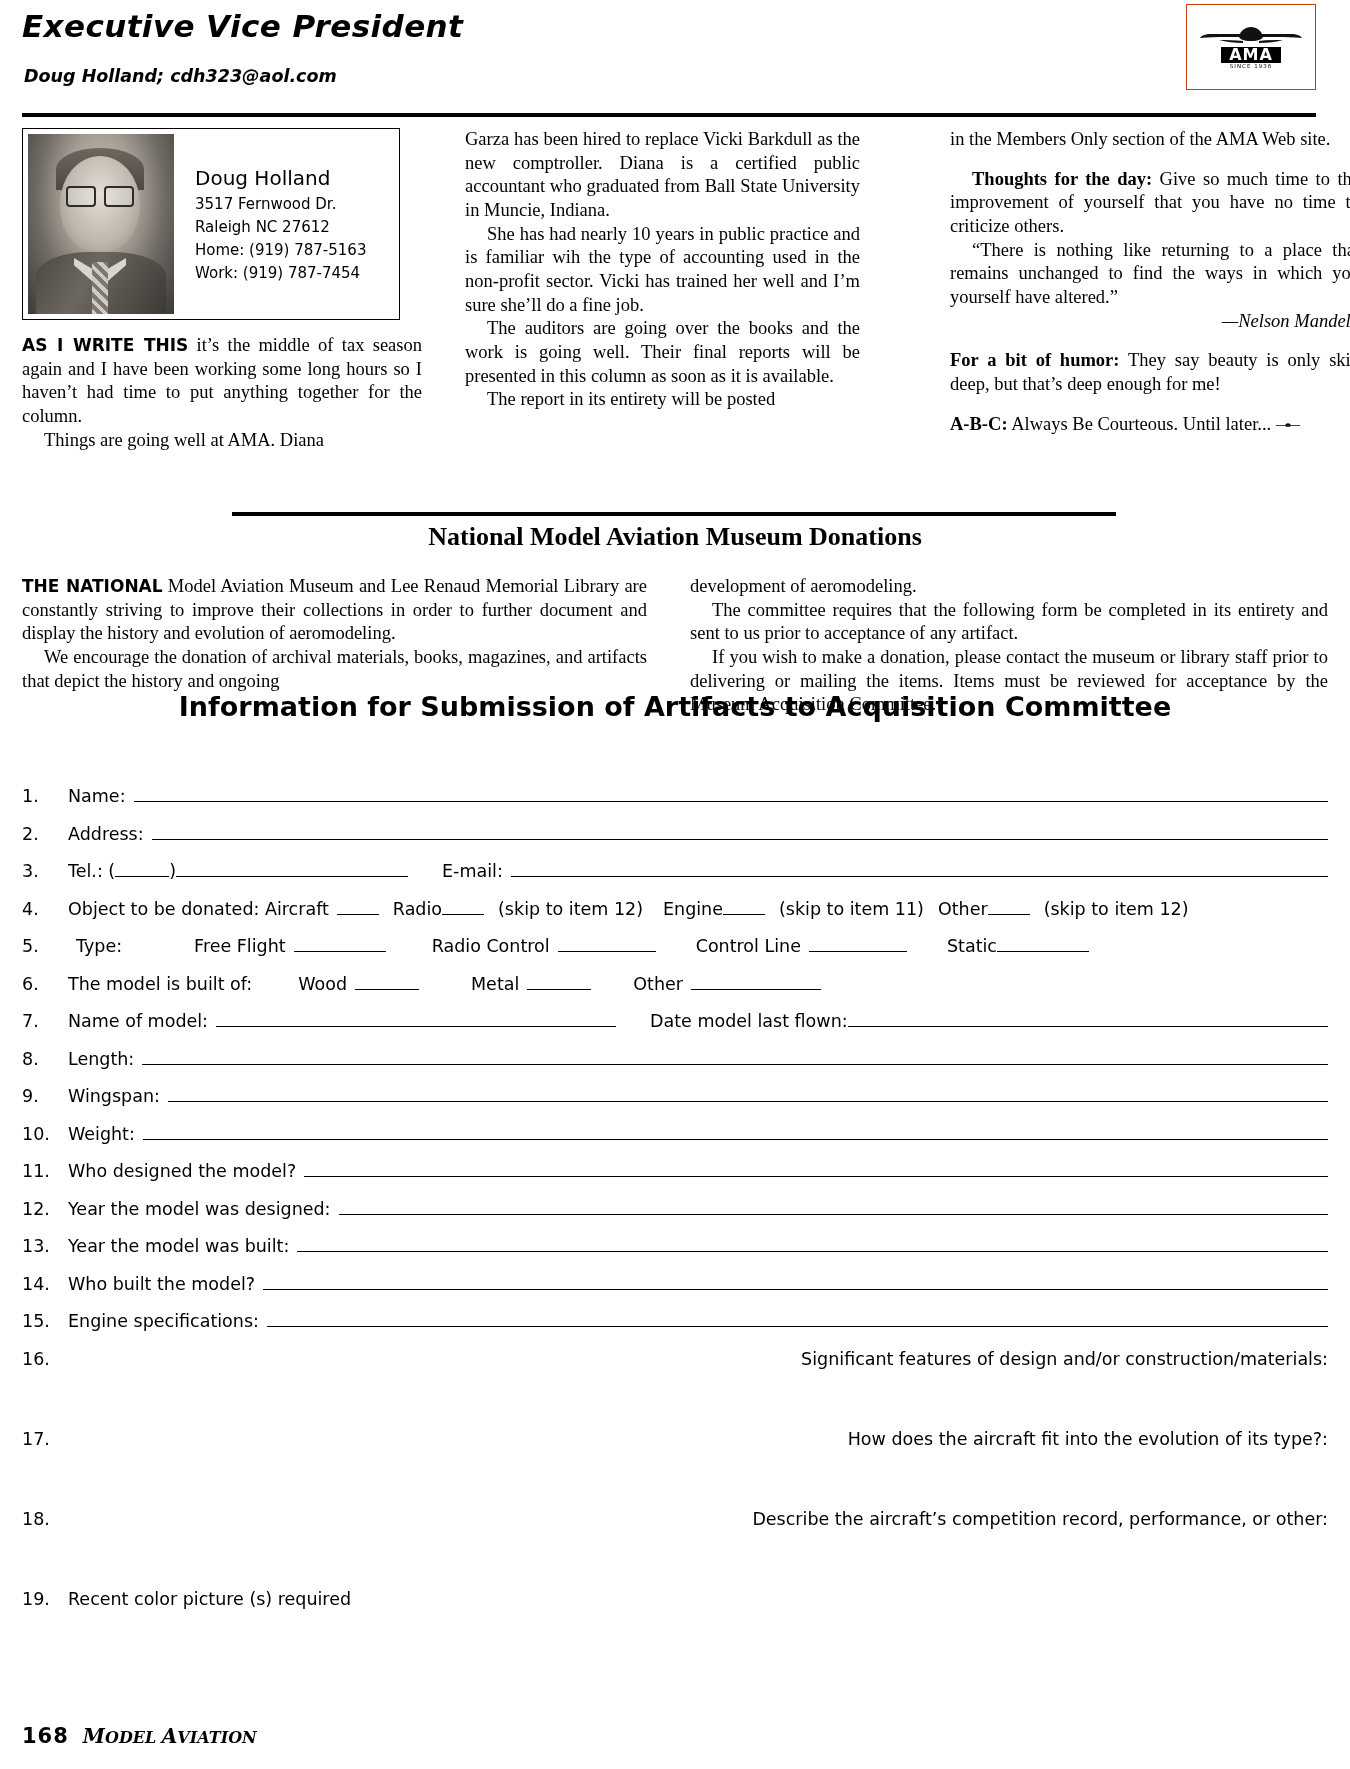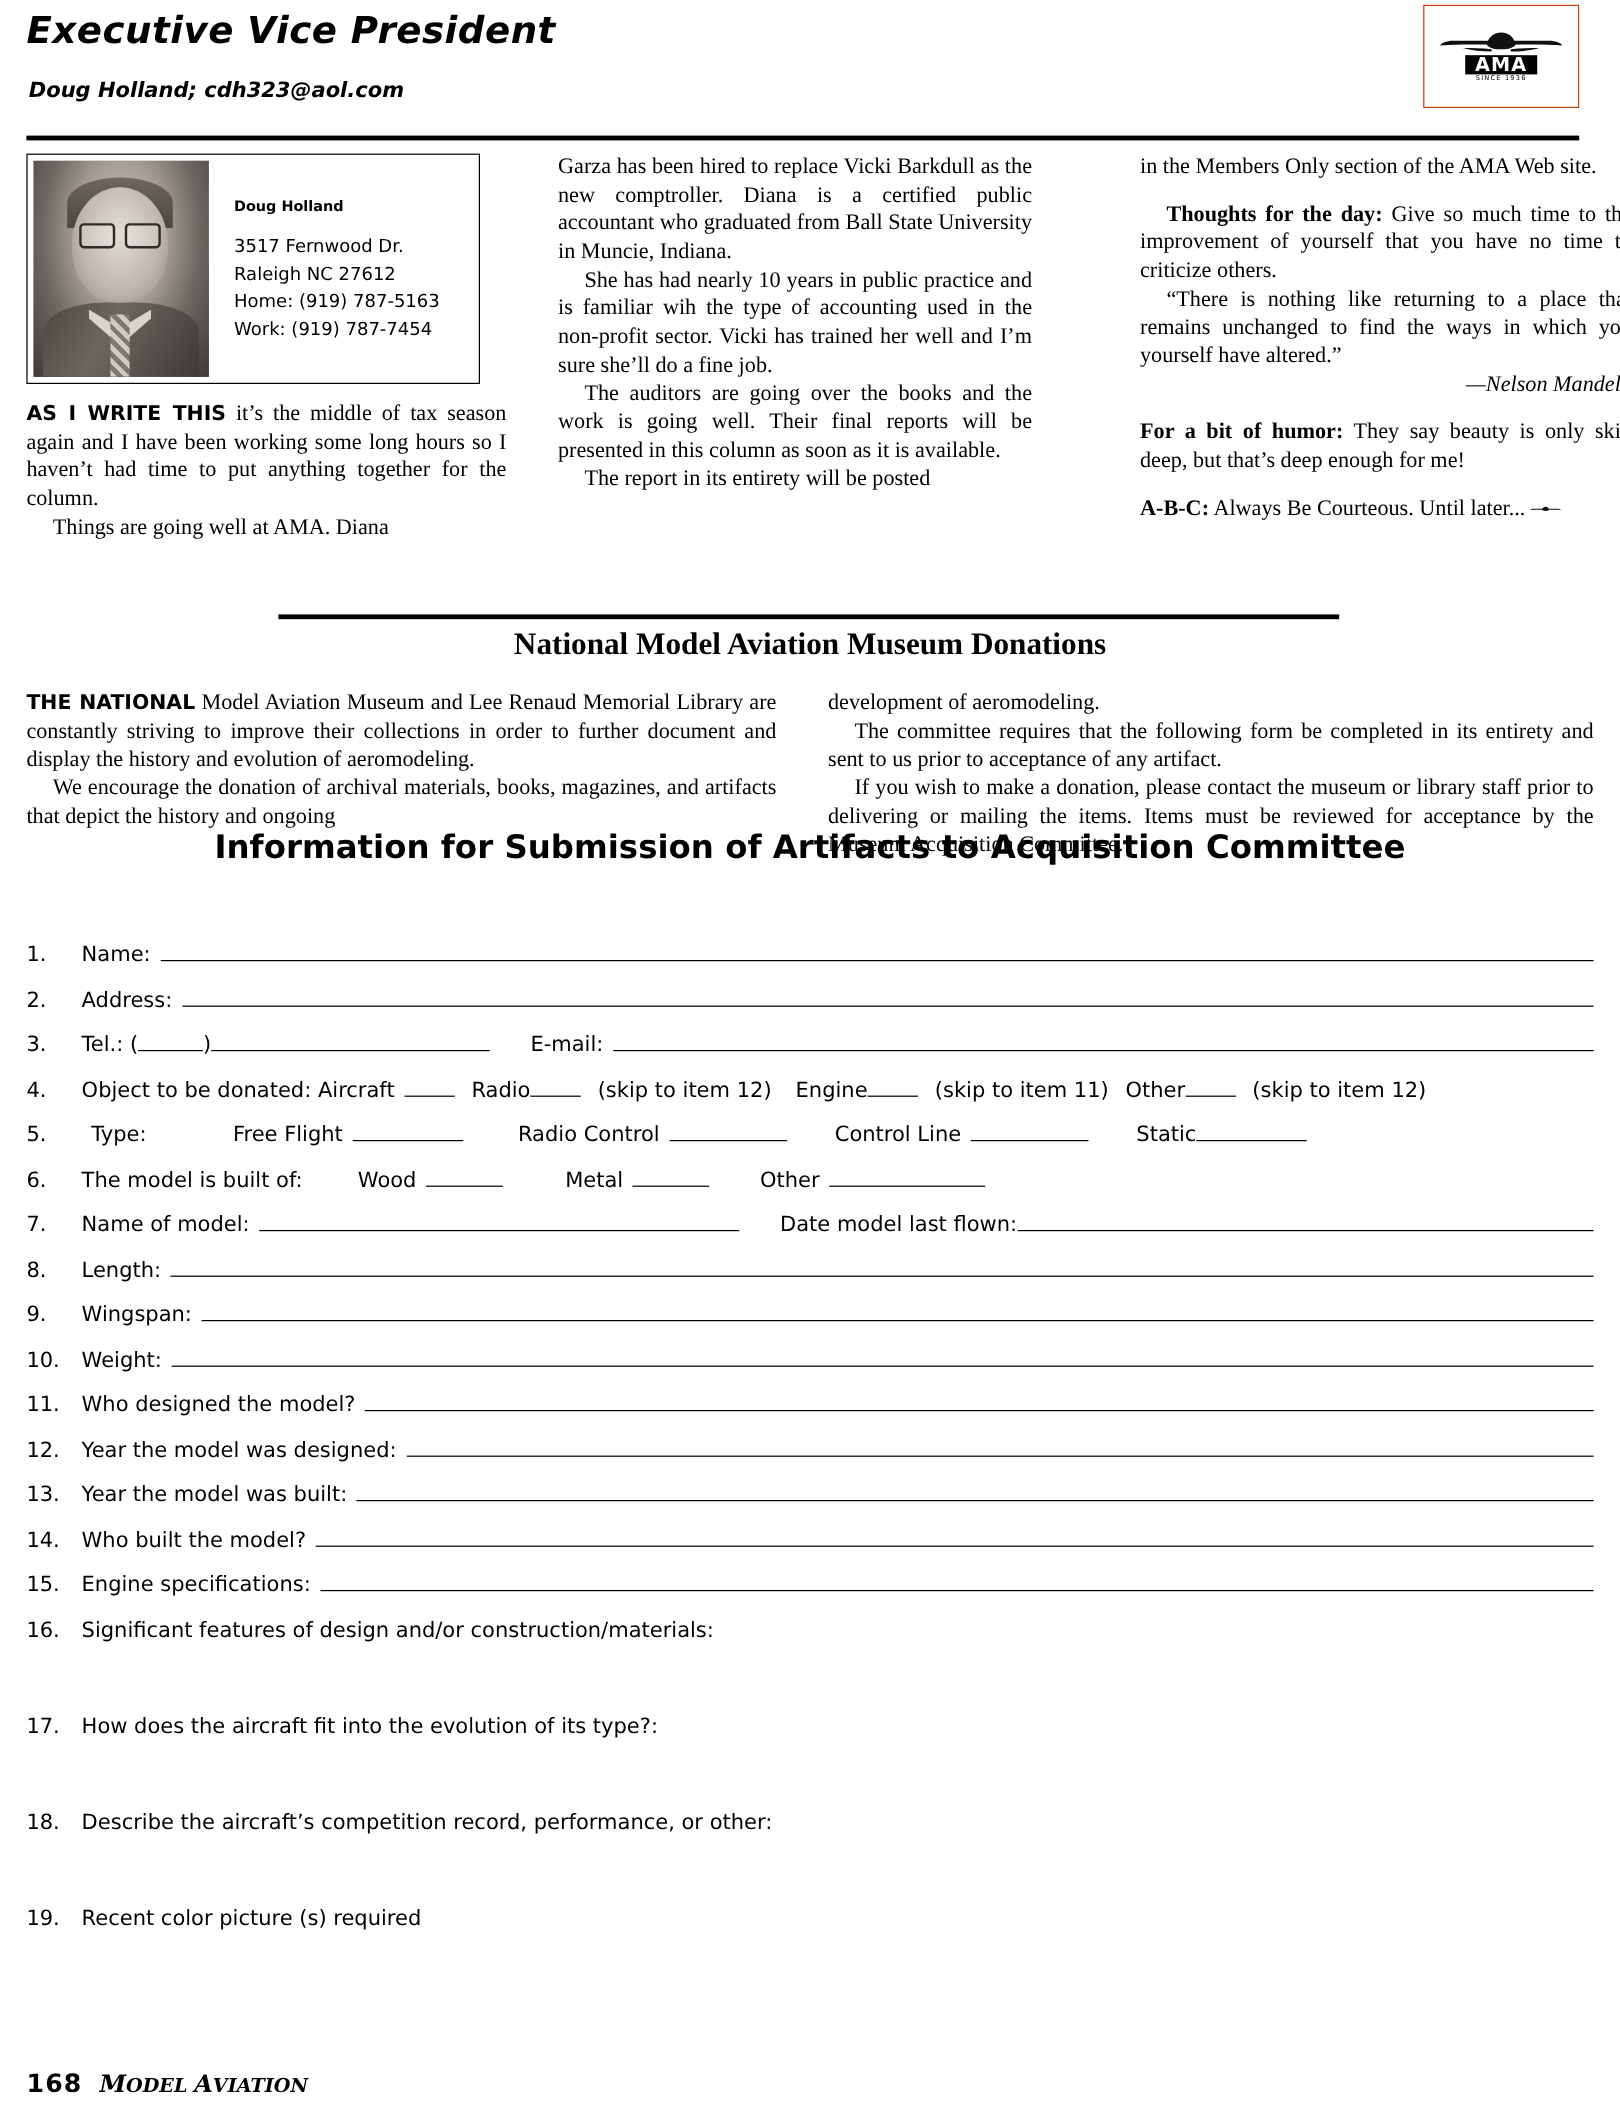--- a/index.html
+++ b/index.html
@@ -180,23 +180,23 @@
     background: #d9d5ce;
     clip-path: polygon(0 0, 50% 52%, 100% 0, 100% 24%, 50% 100%, 0 24%);
   }
   .photo-info {
     font-family: "DejaVu Sans", sans-serif;
     font-size: 15px;
     line-height: 1.52;
     padding: 34px 0 0 16px;
   }
   .photo-info .name {
-    font-weight: bold;
-    font-size: 12px;
-    margin-bottom: 13px;
+    font-weight: normal;
+    font-size: 20px;
+    margin-bottom: 0;
   }
 
   .lead-caps {
     font-family: "DejaVu Sans", sans-serif;
     font-weight: bold;
     font-size: 17px;
   }
   .sub-bold {
     font-weight: bold;
   }
@@ -273,21 +273,21 @@
     height: 14px;
     margin-left: 8px;
   }
   .gap { flex: none; width: 14px; }
   .ul {
     display: inline-block;
     border-bottom: 1.6px solid #000;
     height: 14px;
     vertical-align: baseline;
   }
-  .tall { margin-bottom: 60px; }
+  .tall { margin-bottom: 60px; justify-content: space-between; }
 
   
   .footer {
     position: absolute;
     bottom: 21px;
     left: 22px;
     display: flex;
     align-items: flex-end;
   }
   .page-num {

